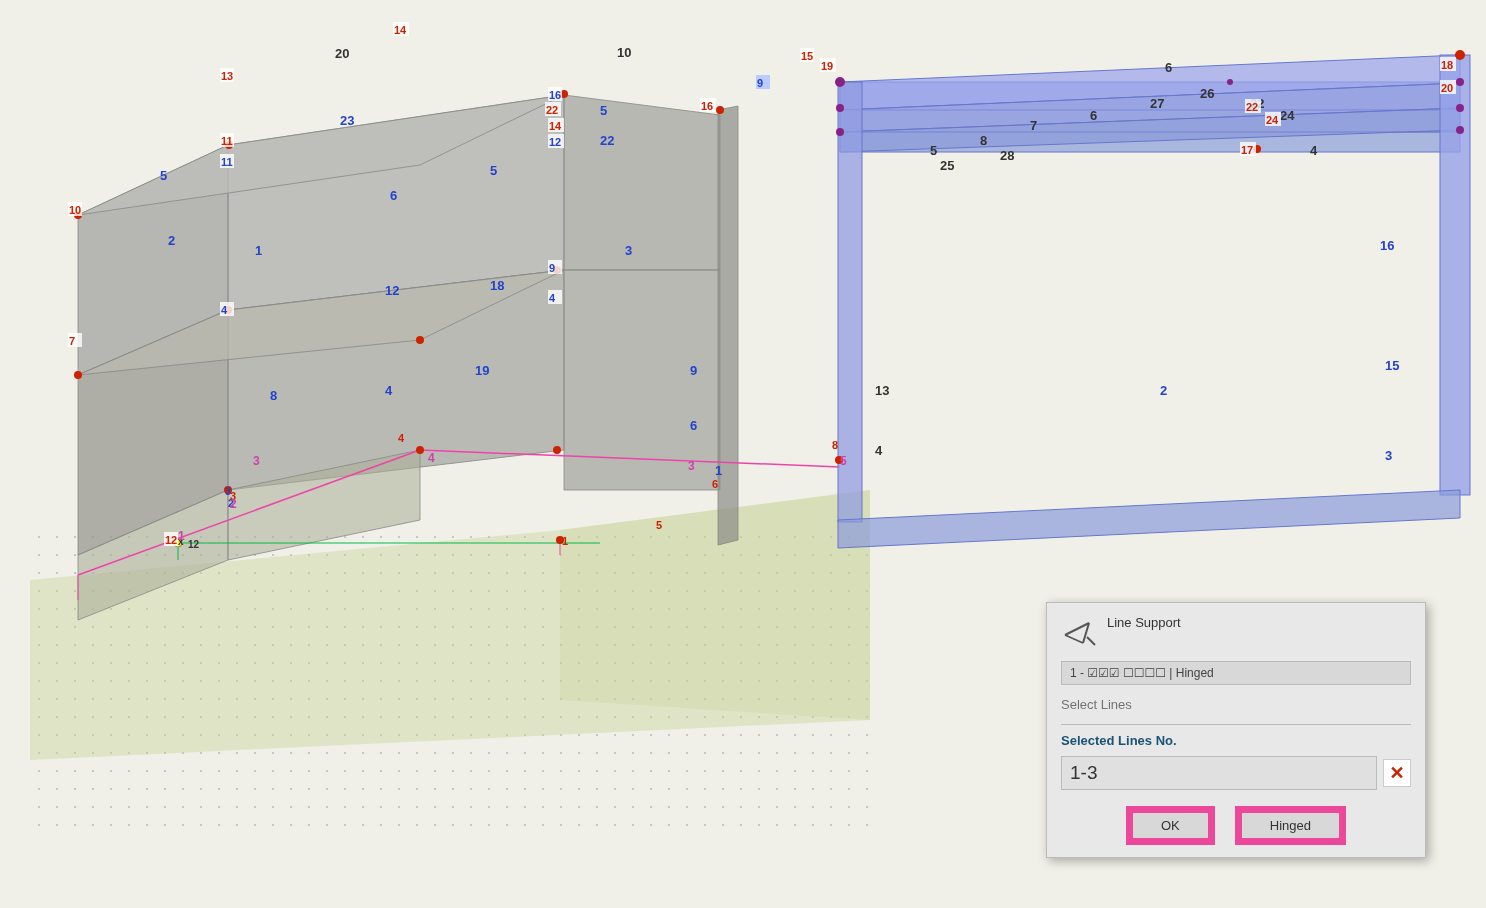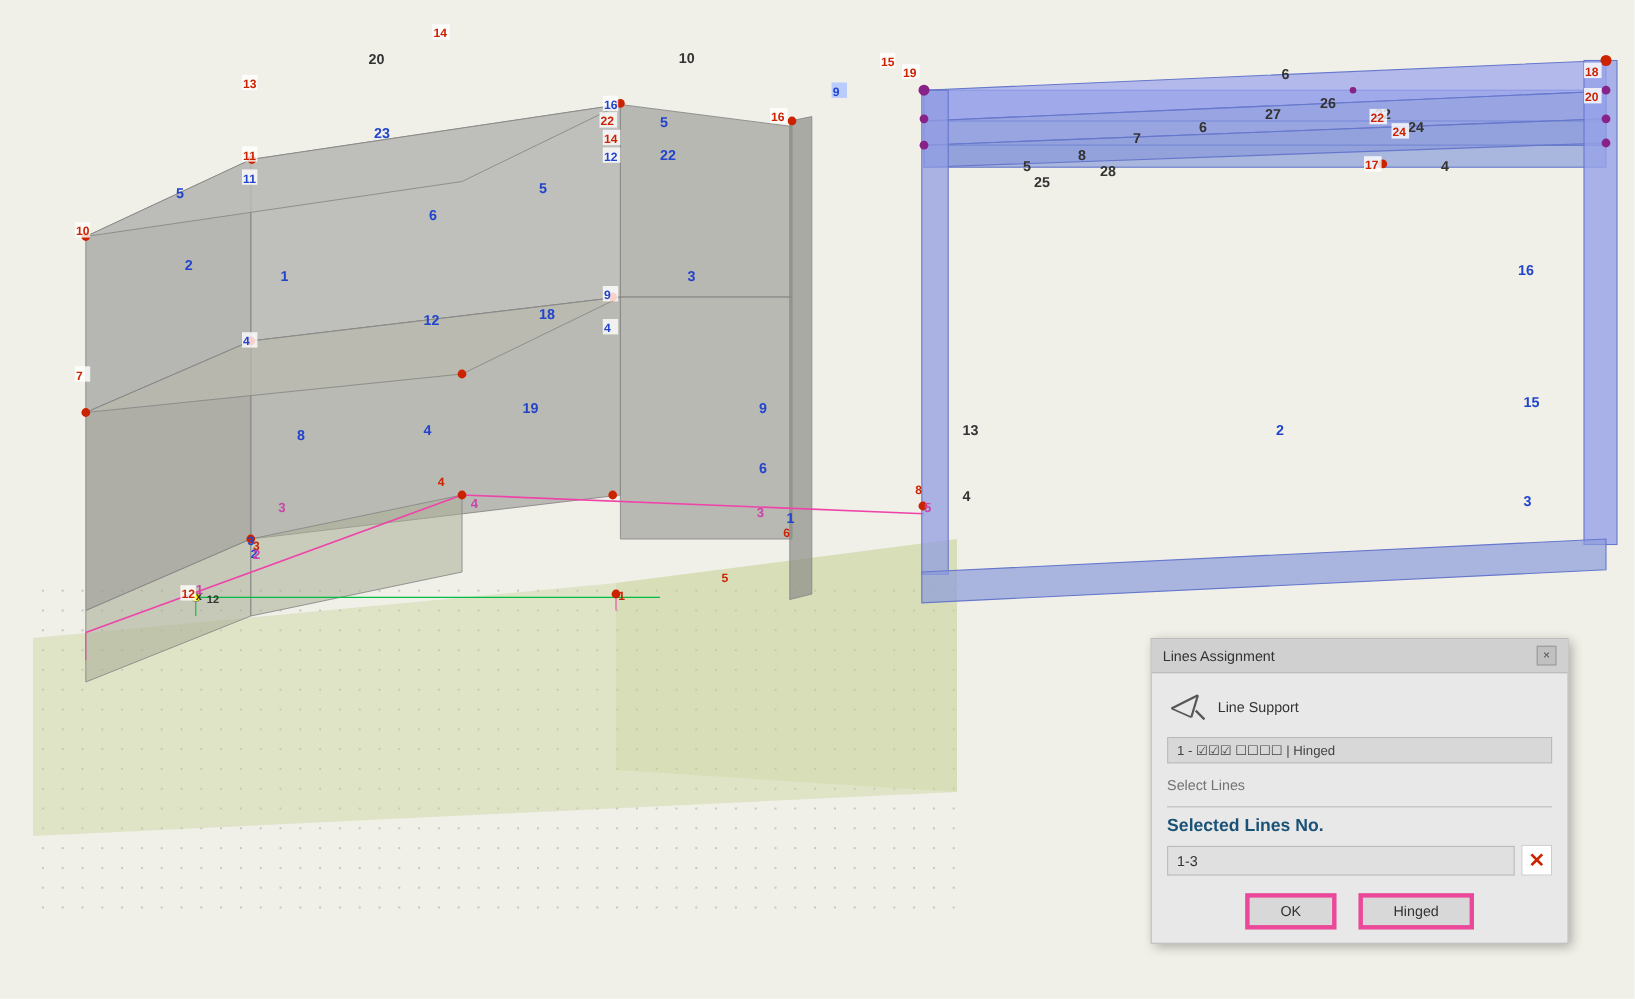--- a/index.html
+++ b/index.html
@@ -75,21 +75,21 @@
       font-size: 11px;
       color: #555;
     }
 
     #dialog-body {
       padding: 12px 14px;
     }
 
     .dialog-row {
       display: flex;
-      align-items: center;
+      align-items: flex-start;
       margin-bottom: 10px;
       gap: 10px;
     }
 
     .line-support-icon {
       width: 36px;
       height: 36px;
       flex-shrink: 0;
     }
 
@@ -116,39 +116,39 @@
       margin-bottom: 8px;
     }
 
     .section-divider {
       border: none;
       border-top: 1px solid #bbb;
       margin: 8px 0;
     }
 
     .selected-lines-header {
-      font-size: 16px;
+      font-size: 13px;
       font-weight: bold;
       color: #1a5276;
       margin-bottom: 8px;
     }
 
     .selected-lines-input-row {
       display: flex;
       align-items: center;
       gap: 6px;
       margin-bottom: 12px;
     }
 
     .selected-lines-input {
       flex: 1;
       background: #e0e0e0;
       border: 1px solid #bbb;
       padding: 5px 8px;
-      font-size: 13px;
+      font-size: 19px;
       color: #333;
     }
 
     .clear-button {
       width: 28px;
       height: 28px;
       background: #fff;
       border: 1px solid #ccc;
       display: flex;
       align-items: center;
@@ -166,21 +166,21 @@
     .dialog-buttons {
       display: flex;
       justify-content: center;
       gap: 20px;
       padding-top: 4px;
     }
 
     .btn {
       padding: 5px 28px;
       background: #d8d8d8;
-      border: 4px solid #ec4899;
+      border: 7px solid #ec4899;
       font-size: 13px;
       color: #333;
       cursor: pointer;
       min-width: 80px;
       text-align: center;
     }
   </style>
 </head>
 <body>
 
@@ -387,26 +387,20 @@
     <text x="253" y="465" font-size="12" fill="#cc44aa" font-weight="bold">3</text>
     <text x="428" y="462" font-size="12" fill="#cc44aa" font-weight="bold">4</text>
     <text x="688" y="470" font-size="12" fill="#cc44aa" font-weight="bold">3</text>
     <text x="840" y="465" font-size="12" fill="#cc44aa" font-weight="bold">5</text>
     <text x="230" y="508" font-size="12" fill="#cc44aa" font-weight="bold">2</text>
     <text x="178" y="540" font-size="12" fill="#cc44aa" font-weight="bold">1</text>
   </svg>
 </div>
 
 <div id="dialog">
-  <div id="dialog-titlebar">
-    <span>Lines Assignment</span>
-    <div id="dialog-titlebar-close">
-      <span>×</span>
-    </div>
-  </div>
 
   <div id="dialog-body">
 
     <div class="dialog-row">
 
       <svg class="line-support-icon" viewBox="0 0 36 36">
 
         <line x1="4" y1="20" x2="28" y2="8" stroke="#555" stroke-width="2"></line>
         <line x1="28" y1="8" x2="22" y2="28" stroke="#555" stroke-width="2"></line>
         <line x1="22" y1="28" x2="4" y2="20" stroke="#555" stroke-width="1.5"></line>

